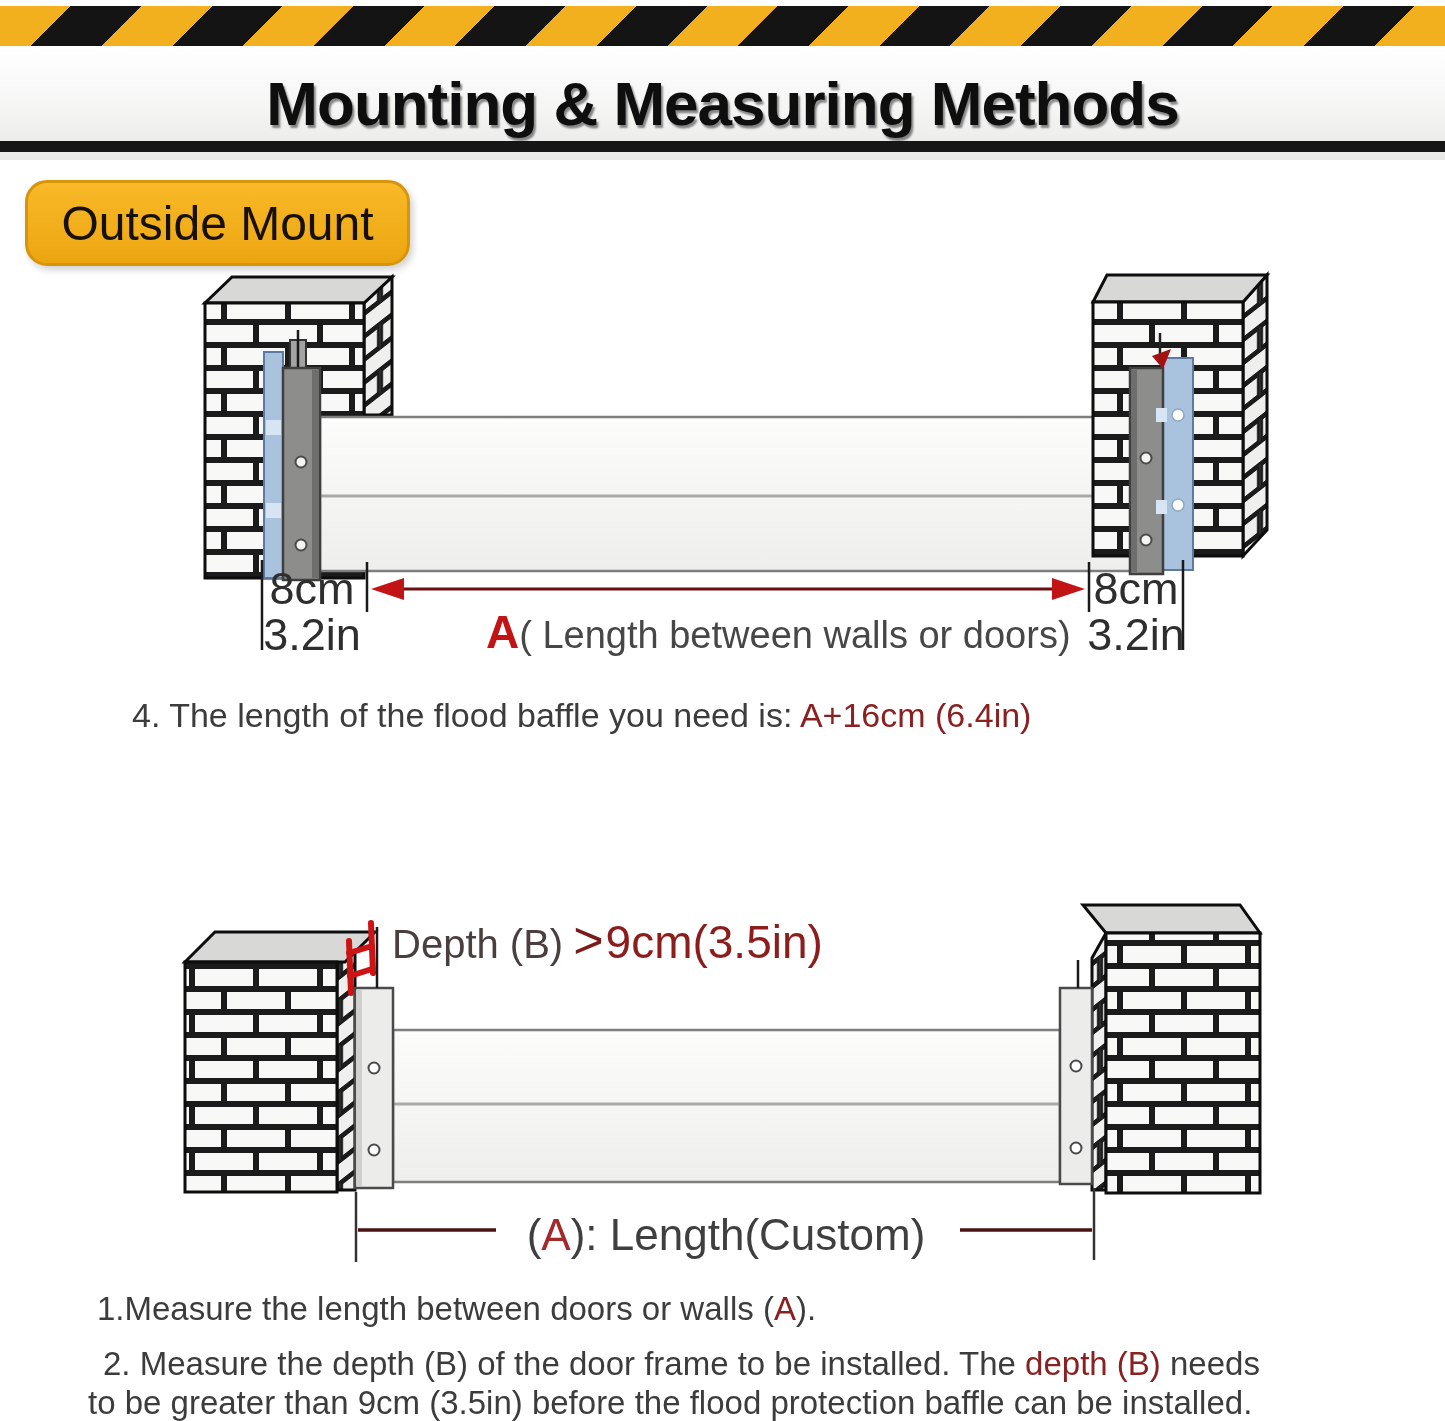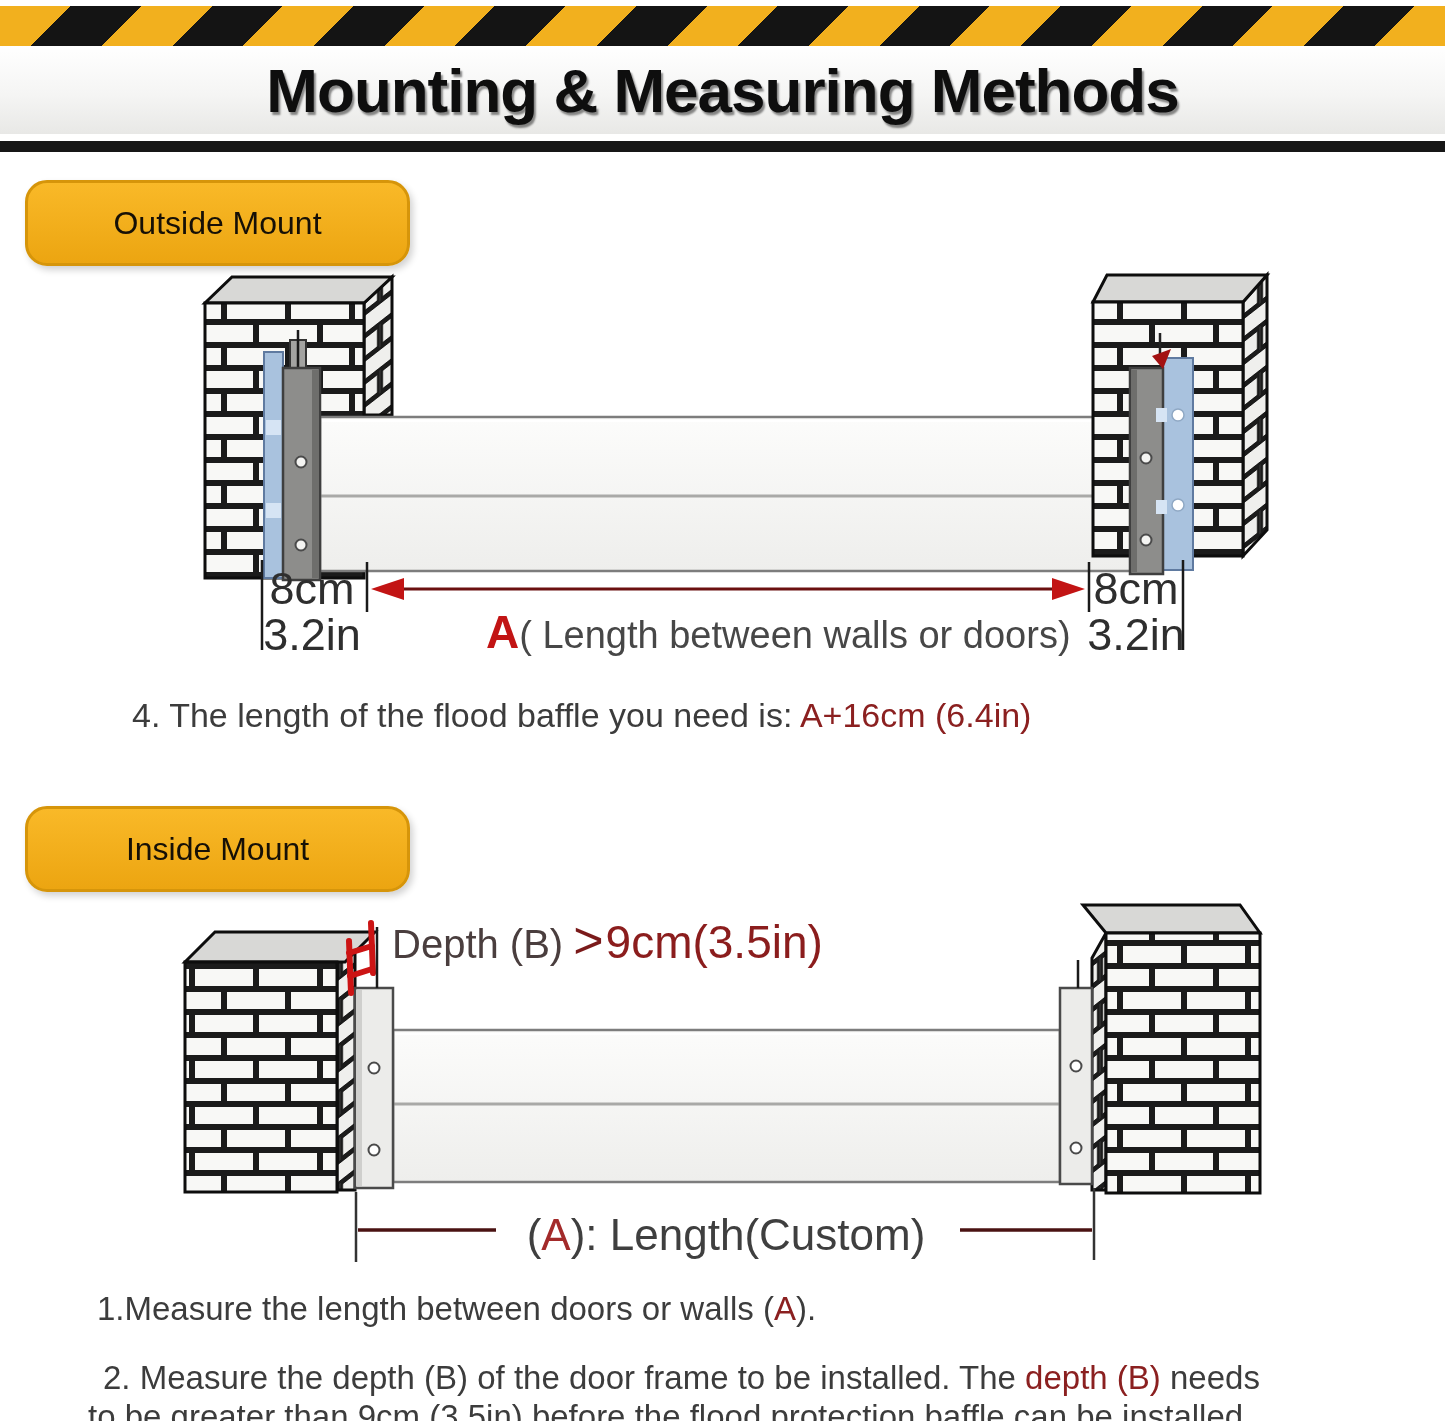--- a/index.html
+++ b/index.html
@@ -2,49 +2,49 @@
 <html><head>
 <meta charset="utf-8">
 <style>
   html,body{margin:0;padding:0;background:#ffffff;}
   #page{position:relative;width:1445px;height:1421px;overflow:hidden;background:#fff;
         font-family:"Liberation Sans",sans-serif;}
 
   
   .hazard-band{position:absolute;top:6px;left:0;width:100%;height:40px;
     background:repeating-linear-gradient(135deg,#f2b01e 0 50px,#141414 50px 100px);}
-  .title-band{position:absolute;top:46px;left:0;width:100%;height:88px;
+  .title-band{position:absolute;top:46px;left:0;width:100%;height:114px;
     background:linear-gradient(180deg,#ffffff 0%,#f5f5f4 55%,#e8e8e6 100%);
     display:flex;align-items:center;justify-content:center;}
   .title{font-size:62px;font-weight:bold;color:#0e0e0e;letter-spacing:-1px;
     text-shadow:2px 3px 2px rgba(0,0,0,.45);}
   .black-bar{position:absolute;top:141px;left:0;width:100%;height:11px;background:#161616;}
 
   
   .badge{position:absolute;left:25px;width:385px;height:86px;box-sizing:border-box;
     background:linear-gradient(180deg,#f9b928,#eca511);
     border:3px solid #d6950a;border-radius:22px;
     display:flex;align-items:center;justify-content:center;
     box-shadow:3px 4px 7px rgba(0,0,0,.18);}
-  .badge span{font-size:32px;color:#161006;}
+  .badge span{font-size:48px;color:#161006;}
   #badge-outside{top:180px;}
   #badge-inside{top:806px;}
 
   
   svg.diagram{position:absolute;left:0;}
   #svg-outside{top:265px;}
   #svg-inside{top:895px;}
   svg text{font-family:"Liberation Sans",sans-serif;}
 
   
   .steps{position:absolute;color:#3c3c3c;}
   #steps-outside{left:132px;top:696px;font-size:34px;}
   #steps-outside .line{margin-bottom:15px;}
   #steps-inside{left:88px;top:1290px;font-size:33px;}
-  #steps-inside .line1{padding-left:9px;margin-bottom:31px;}
+  #steps-inside .line1{padding-left:9px;margin-bottom:17px;}
   #steps-inside .line2{padding-left:15px;margin-bottom:1px;}
   .hl{color:#8b2020;}
 </style>
 </head>
 <body>
 
 <div id="page">
 
   <div class="hazard-band"></div>
   <div class="title-band">
@@ -139,23 +139,20 @@
       <text x="1136" y="650" text-anchor="middle" font-size="45" fill="#2e2e2e"><tspan>3.2in</tspan></text>
 
       <text x="486" y="648"><tspan font-size="46" font-weight="bold" fill="#c21414">A</tspan><tspan font-size="38" fill="#474747">( Length between walls or doors)</tspan></text>
     </g>
   </svg>
 
   <div class="steps" id="steps-outside">
     <div class="line"><span>4. The length of the flood baffle you need is: </span><span class="hl">A+16cm (6.4in)</span></div>
   </div>
 
-  <div class="badge" id="badge-inside">
-    <span>Inside Mount</span>
-  </div>
 
   <svg id="svg-inside" class="diagram" width="1445" height="380" viewBox="0 895 1445 380">
     <defs>
       <pattern id="brickF2" width="64" height="46" patternUnits="userSpaceOnUse">
         <rect width="64" height="46" fill="#d9d9d7"></rect>
         <g fill="#f8f8f6" stroke="#1b1b1b" stroke-width="3">
           <rect x="1.5" y="1.5" width="61" height="20"></rect>
           <rect x="-30.5" y="24.5" width="61" height="20"></rect>
           <rect x="33.5" y="24.5" width="61" height="20"></rect>
         </g>

